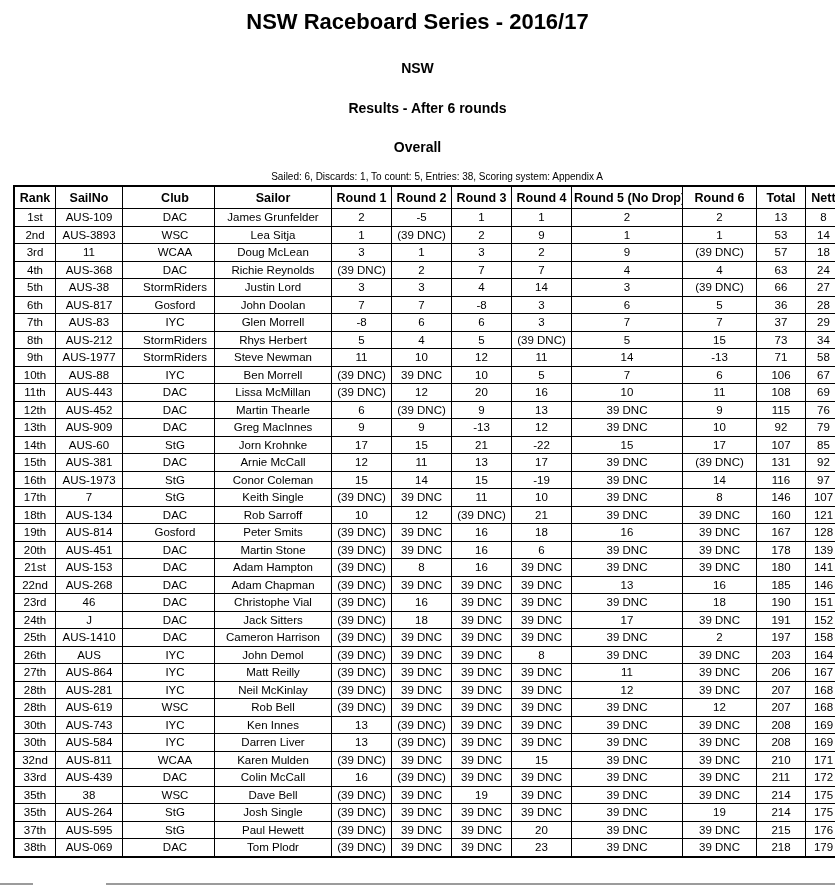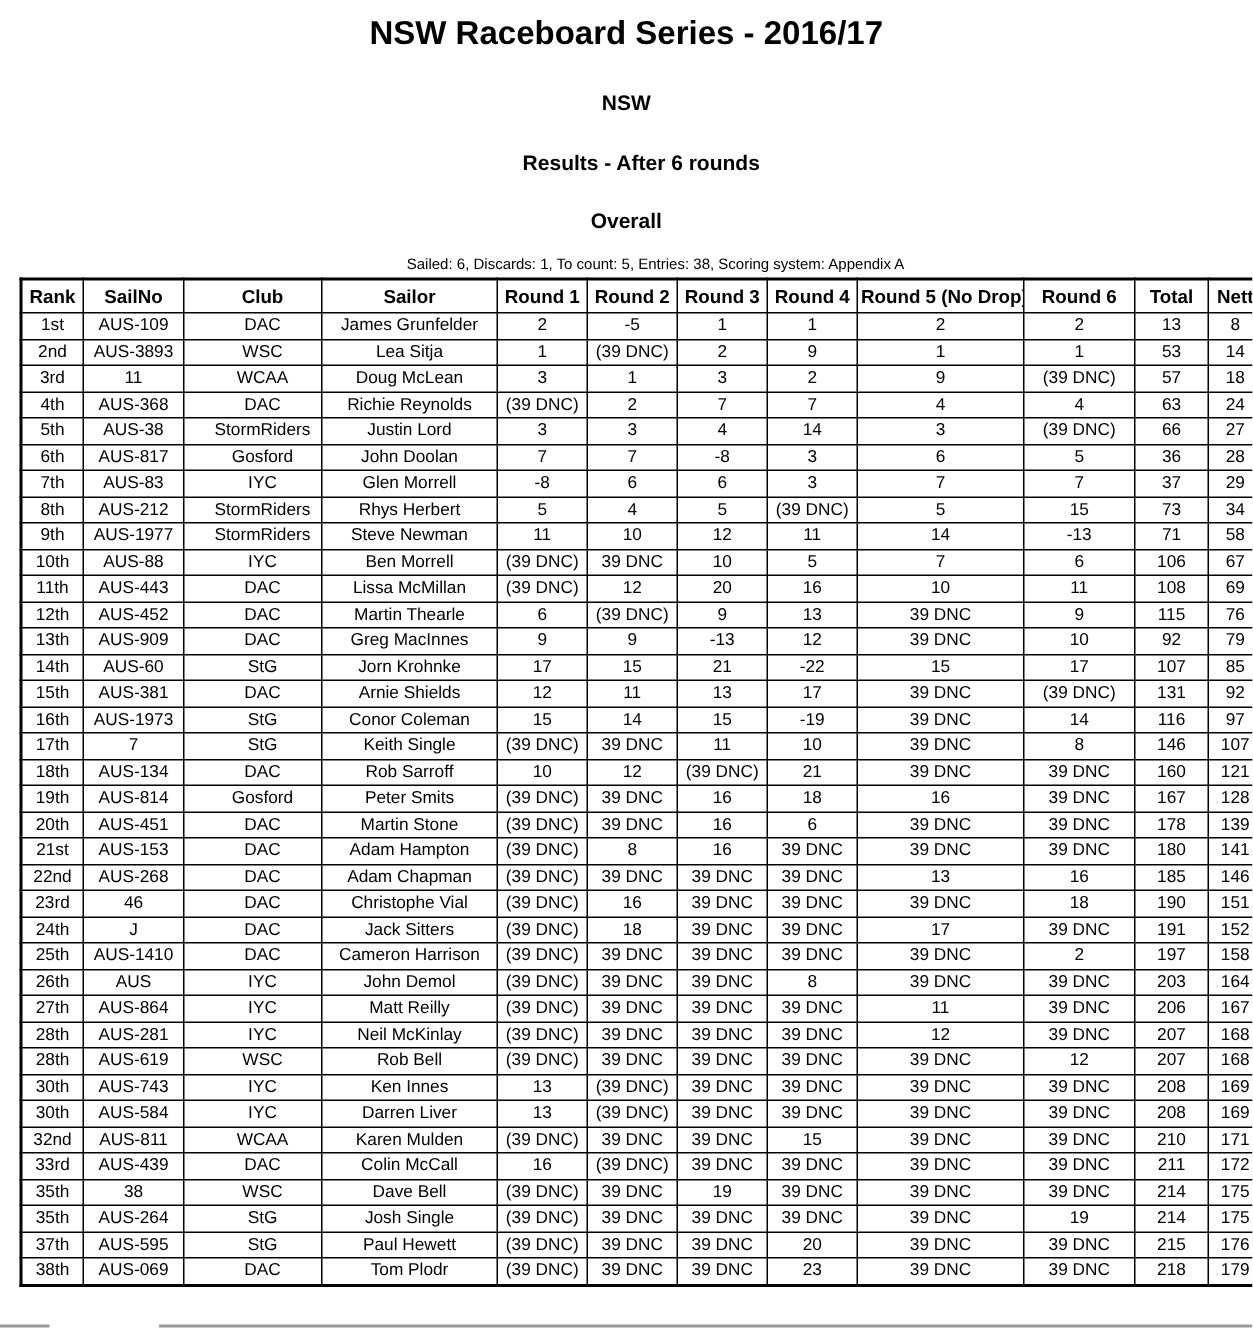--- a/index.html
+++ b/index.html
@@ -303,21 +303,21 @@
           <td>-22</td>
           <td>15</td>
           <td>17</td>
           <td>107</td>
           <td>85</td>
         </tr>
         <tr>
           <td>15th</td>
           <td>AUS-381</td>
           <td>DAC</td>
-          <td>Arnie Shields</td>
+          <td>Arnie McCall</td>
           <td>12</td>
           <td>11</td>
           <td>13</td>
           <td>17</td>
           <td>39 DNC</td>
           <td>(39 DNC)</td>
           <td>131</td>
           <td>92</td>
         </tr>
         <tr>

